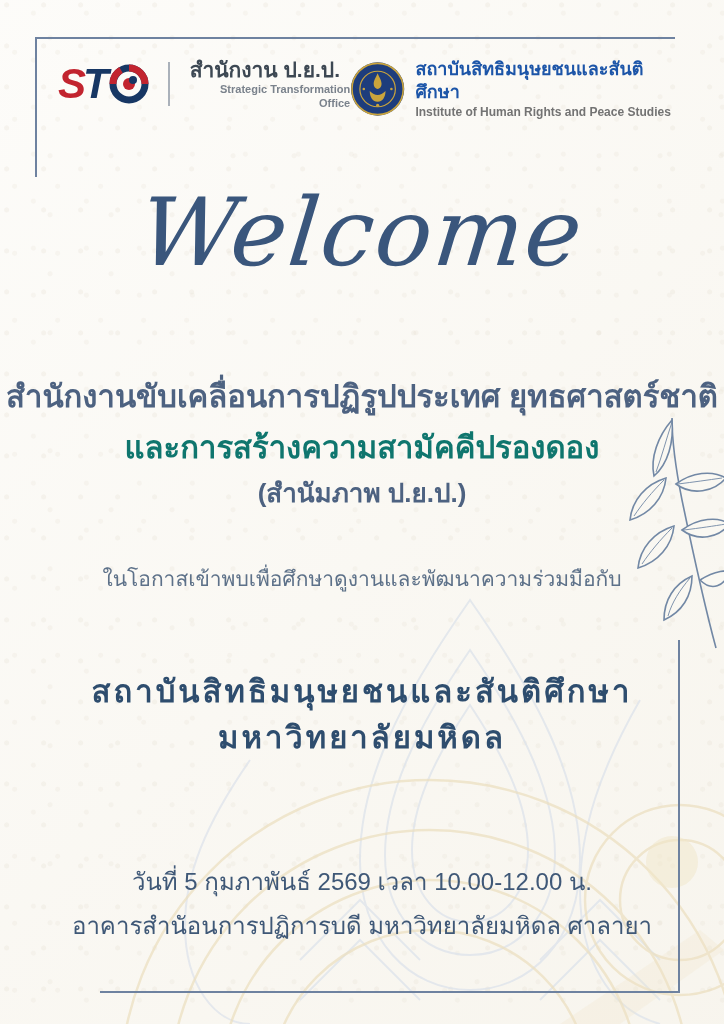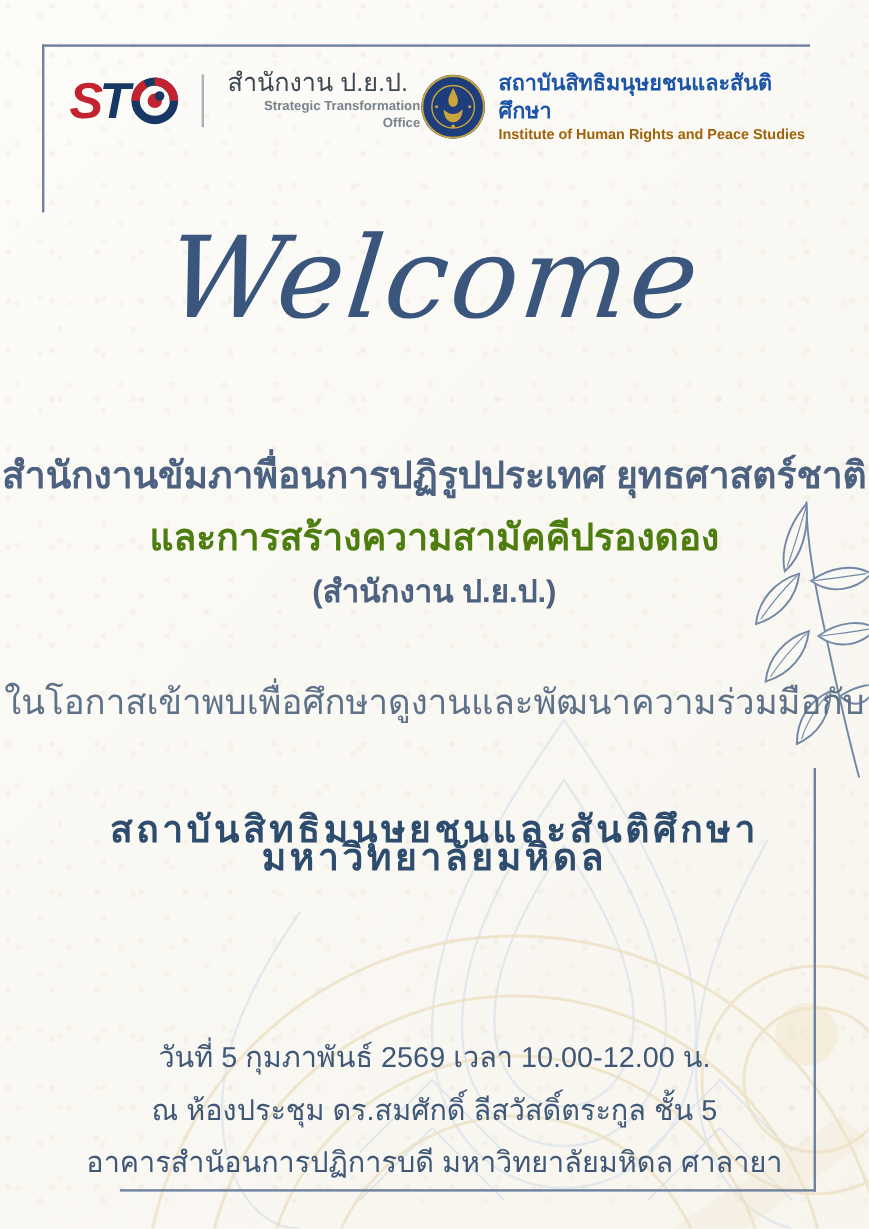--- a/index.html
+++ b/index.html
@@ -28,40 +28,40 @@
   .layer{position:absolute;z-index:4;}
 
   
   .header-row{left:58px;top:58px;right:40px;display:flex;justify-content:space-between;align-items:flex-start;}
   .logo-block{display:flex;align-items:center;gap:10px;}
   .sto-mark{display:flex;align-items:center;}
   .sto-letter{font-weight:800;font-style:italic;font-size:42px;line-height:42px;letter-spacing:-3px;}
   .sto-s{color:#c2242f;}
   .sto-t{color:#173764;}
   .logo-divider{width:2px;height:44px;background:#aab1ba;margin:0 10px 0 8px;}
-  .logo-text-th{font-size:21px;font-weight:400;color:#3d4853;line-height:24px;}
+  .logo-text-th{font-size:21px;font-weight:700;color:#3d4853;line-height:24px;}
   .logo-text-en{font-size:11px;font-weight:700;color:#7a828c;line-height:14px;text-align:right;}
   .ihrp-text-th{font-size:18px;font-weight:700;color:#1c55a8;line-height:23px;}
-  .ihrp-text-en{font-size:12px;font-weight:700;color:#a16207;line-height:16px;}
+  .ihrp-text-en{font-size:12px;font-weight:700;color:#737373;line-height:16px;}
 
   
   .welcome{
     left:0;right:0;top:178px;text-align:center;
     font-family:"DejaVu Serif","Liberation Serif",serif;
     font-style:italic;font-size:94px;color:#3a567c;
     transform:skewX(-6deg);letter-spacing:2px;
   }
 
   .center-text{left:0;right:0;text-align:center;}
   .title-1{top:374px;font-size:31px;font-weight:700;color:#4d6281;line-height:46px;}
-  .title-2{top:422px;font-size:31px;font-weight:700;color:#4d7c0f;}
+  .title-2{top:422px;font-size:31px;font-weight:700;color:#0f766e;}
   .title-3{top:472px;font-size:26px;font-weight:700;color:#4d6281;}
-  .subtitle{top:562px;font-size:29px;font-weight:400;color:#5d7189;}
+  .subtitle{top:562px;font-size:21px;font-weight:400;color:#5d7189;}
   .institute-1{top:666px;font-size:31px;font-weight:700;color:#2e4d6e;letter-spacing:3px;}
-  .institute-2{top:689px;font-size:31px;font-weight:700;color:#2e4d6e;letter-spacing:3px;}
+  .institute-2{top:712px;font-size:31px;font-weight:700;color:#2e4d6e;letter-spacing:3px;}
   .event-lines{top:860px;font-size:24px;color:#3f5877;line-height:44px;font-weight:400;}
 
   svg{display:block;}
   .watermark{position:absolute;z-index:2;pointer-events:none;}
   .leaf-deco{position:absolute;right:-6px;top:408px;z-index:3;}
 </style>
 </head>
 <body>
 
 <div class="paper-texture"></div>
@@ -132,32 +132,31 @@
     <div>
       <div class="ihrp-text-th">สถาบันสิทธิมนุษยชนและสันติศึกษา</div>
       <div class="ihrp-text-en">Institute of Human Rights and Peace Studies</div>
     </div>
   </div>
 
 </div>
 
 <div class="layer welcome">Welcome</div>
 
-<div class="layer center-text title-1">สำนักงานขัมภาพื่อนการปฏิรูปประเทศ ยุทธศาสตร์ชาติ</div>
+<div class="layer center-text title-1">สำนักงานขับเคลื่อนการปฏิรูปประเทศ ยุทธศาสตร์ชาติ</div>
 <div class="layer center-text title-2">และการสร้างความสามัคคีปรองดอง</div>
-<div class="layer center-text title-3">(สำนักงาน ป.ย.ป.)</div>
+<div class="layer center-text title-3">(สำนัมภาพ ป.ย.ป.)</div>
 
 <div class="layer center-text subtitle">ในโอกาสเข้าพบเพื่อศึกษาดูงานและพัฒนาความร่วมมือกับ</div>
 
 <div class="layer center-text institute-1">สถาบันสิทธิมนุษยชนและสันติศึกษา</div>
 <div class="layer center-text institute-2">มหาวิทยาลัยมหิดล</div>
 
 <div class="layer center-text event-lines">
   <div>วันที่ 5 กุมภาพันธ์ 2569 เวลา 10.00-12.00 น.</div>
-  <div>ณ ห้องประชุม ดร.สมศักดิ์ ลีสวัสดิ์ตระกูล ชั้น 5</div>
   <div>อาคารสำนัอนการปฏิการบดี มหาวิทยาลัยมหิดล ศาลายา</div>
 </div>
 
 <svg class="leaf-deco" width="110" height="250" viewBox="0 0 110 250">
   <g fill="#faf8f2" stroke="#7288a5" stroke-width="1.6">
     <path d="M96 240 C84 196 72 140 62 92 C56 62 52 36 52 10" fill="none"></path>
     <path d="M52 12 C38 28 30 50 34 68 C48 56 54 34 52 12 Z"></path>
     <path d="M46 70 C26 76 12 92 10 112 C30 106 44 90 46 70 Z"></path>
     <path d="M56 76 C72 64 92 62 106 70 C94 84 72 88 56 76 Z"></path>
     <path d="M54 118 C34 124 20 140 18 160 C38 154 52 138 54 118 Z"></path>

